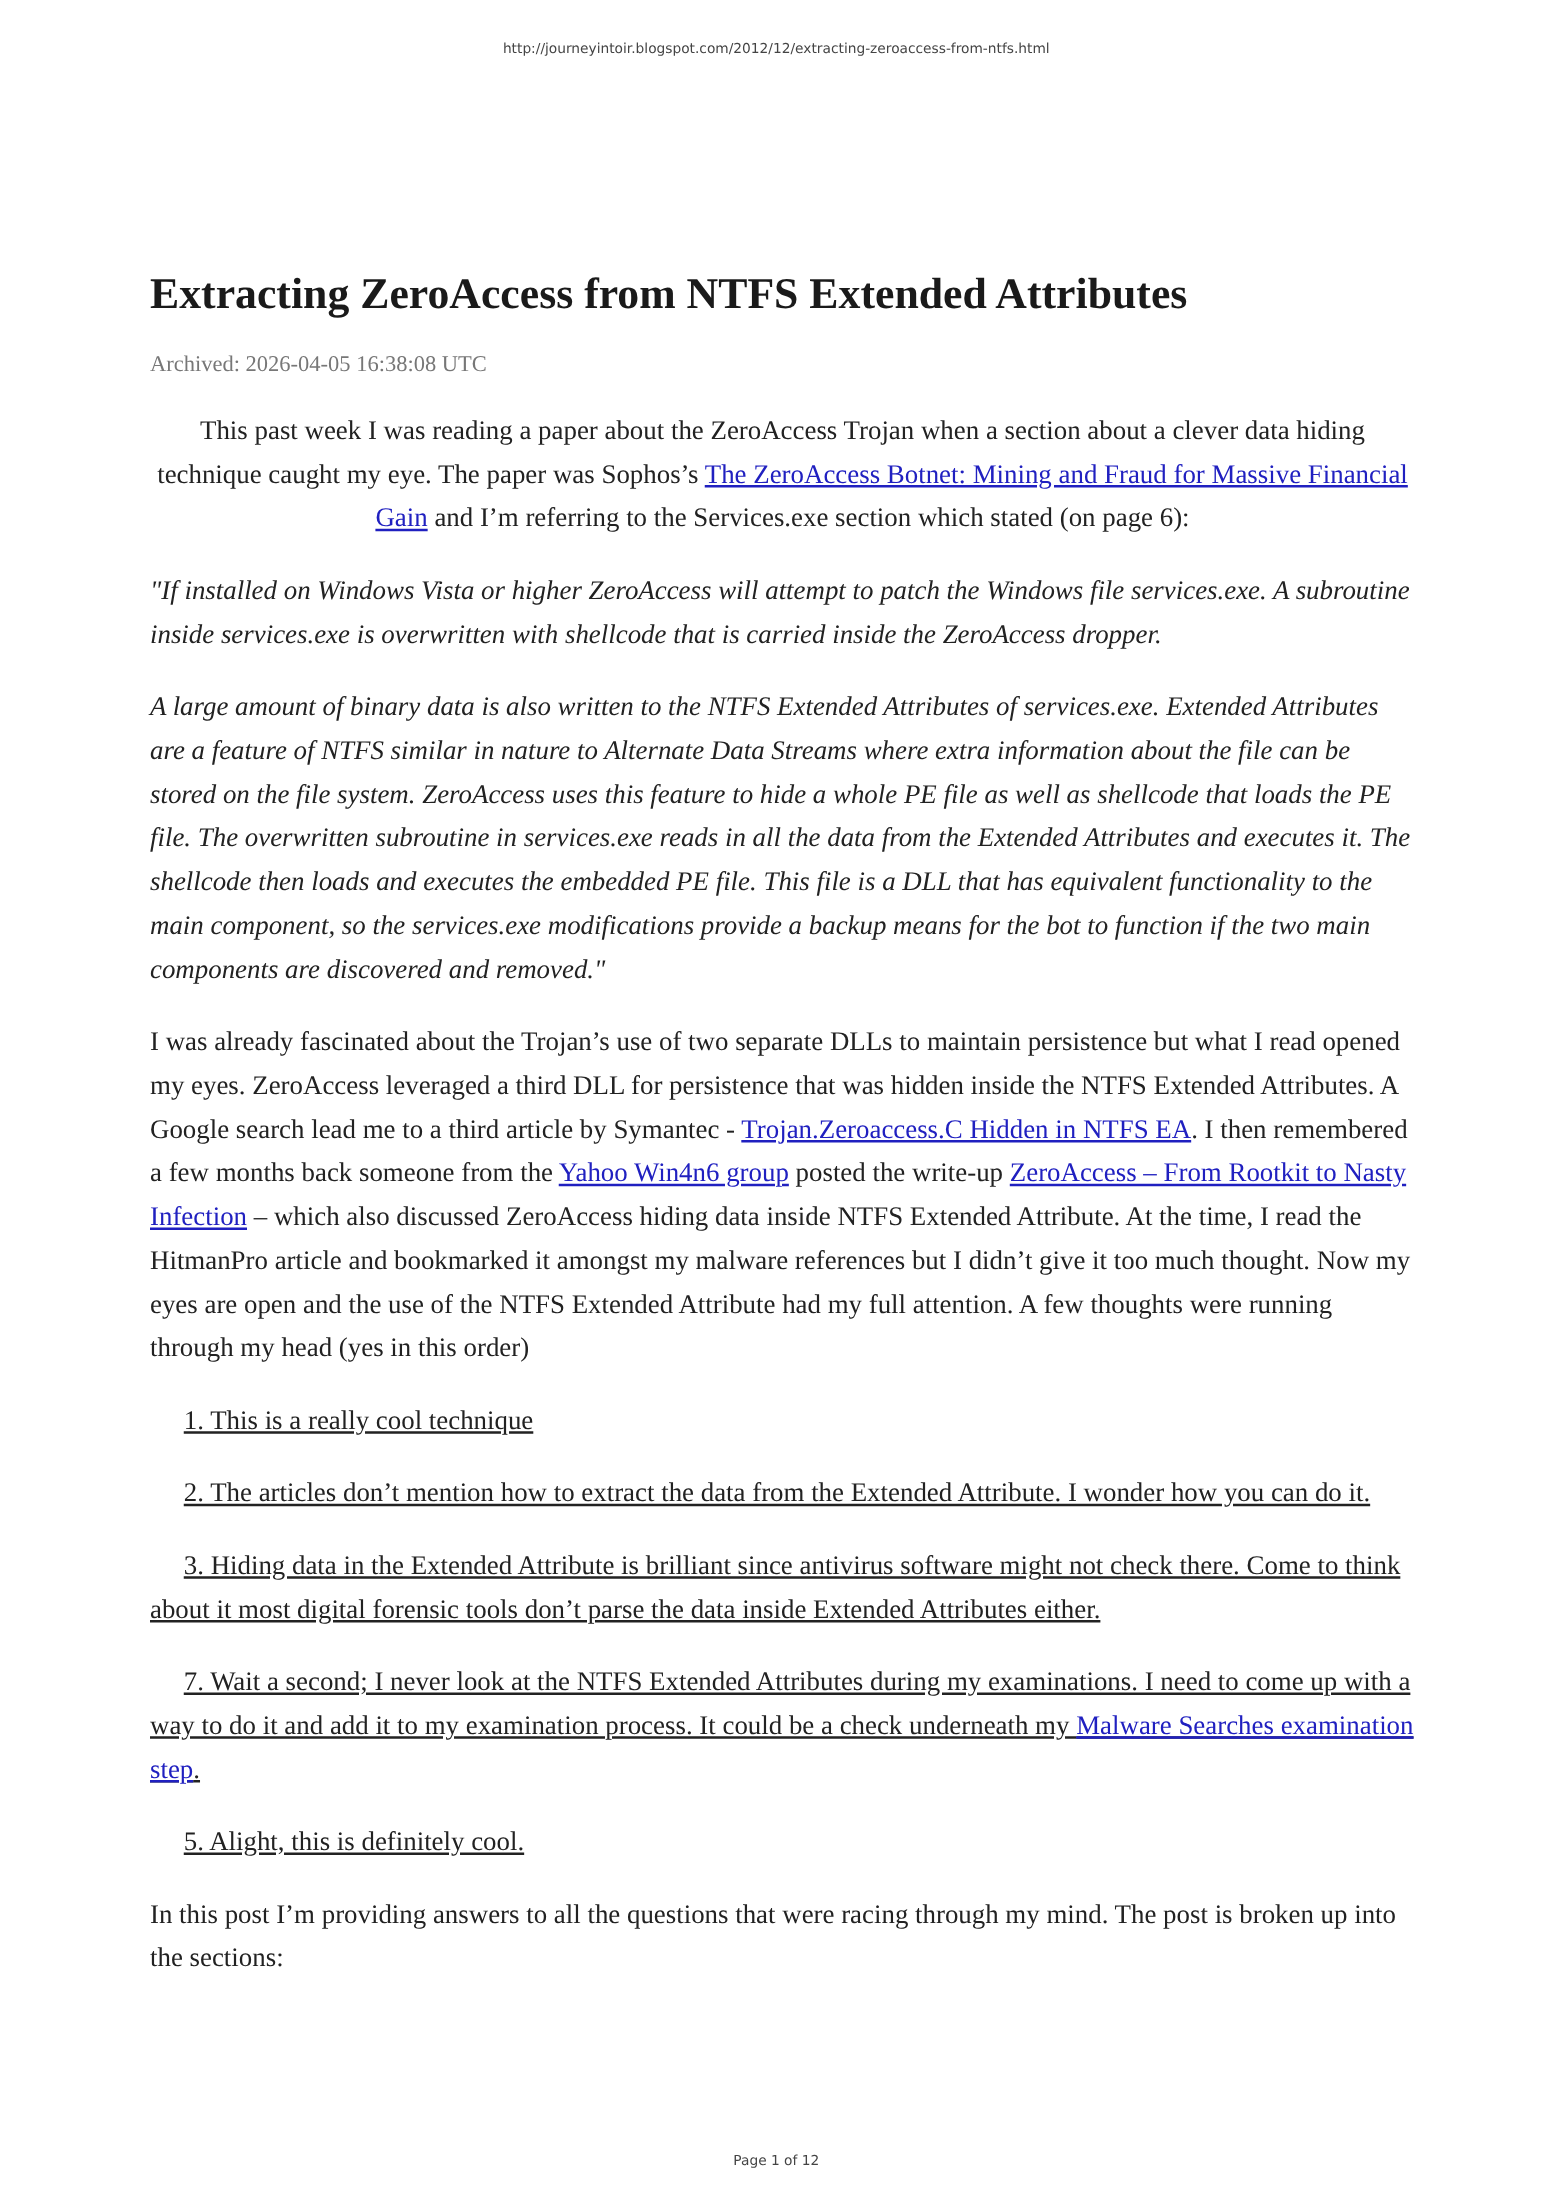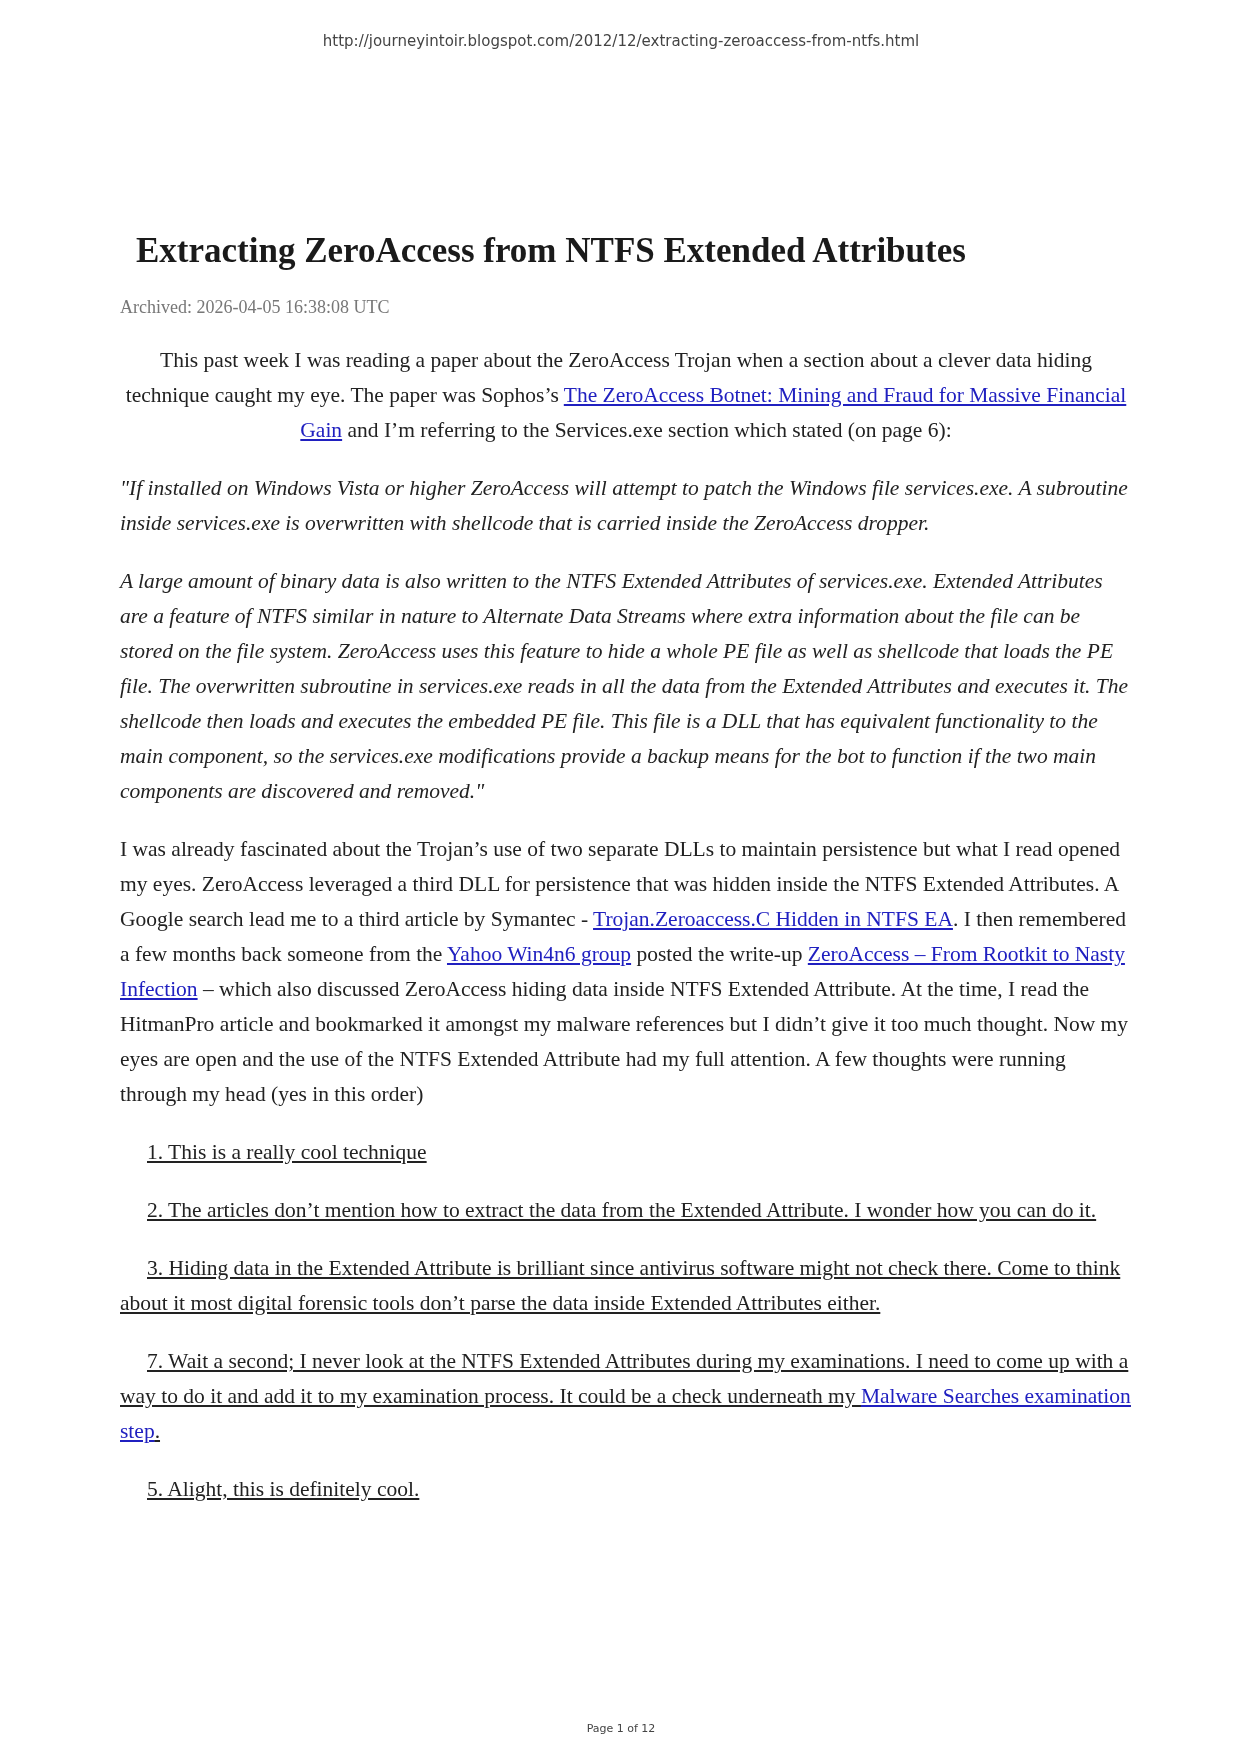--- a/index.html
+++ b/index.html
@@ -1,19 +1,19 @@
 <!DOCTYPE html>
 <html><head>
 <meta charset="utf-8">
 <style>
   html, body { margin: 0; padding: 0; background: #ffffff; }
   body { width: 1242px; height: 1756px; position: relative; overflow: hidden; font-family: "Liberation Serif", serif; color: #222222; }
-  .url-header { position: absolute; top: 32px; left: 0; width: 1242px; text-align: center; font-family: "DejaVu Sans", sans-serif; font-size: 15px; color: #444444; }
+  .url-header { position: absolute; top: 32px; left: 0; width: 1242px; text-align: center; font-family: "DejaVu Sans", sans-serif; font-size: 11px; color: #444444; }
   .content { position: absolute; top: 213px; left: 120px; width: 1012px; }
-  h1 { margin: 16px; font-family: "Liberation Serif", serif; font-weight: bold; font-size: 35px; line-height: 44px; color: #1a1a1a; }
+  h1 { margin: 0; font-family: "Liberation Serif", serif; font-weight: bold; font-size: 35px; line-height: 44px; color: #1a1a1a; }
   .byline { margin-top: 32px; font-size: 21px; line-height: 28px; color: #555555; }
   .archived { margin-top: 22px; font-size: 18px; line-height: 24px; color: #777777; }
   p { margin: 0; font-size: 21.5px; line-height: 35px; }
   p.first { margin-top: 24px; text-align: center; }
   p.gap { margin-top: 23px; }
   p.quote { font-style: italic; }
   p.item { text-indent: 27px; text-decoration: underline; }
   a { color: #1a0dab; text-decoration: underline; color: #2020c0; }
   .page-footer { position: absolute; top: 1722px; left: 0; width: 1242px; text-align: center; font-family: "DejaVu Sans", sans-serif; font-size: 11px; color: #444444; }
 </style>
@@ -32,15 +32,16 @@
   <p class="gap quote">A large amount of binary data is also written to the NTFS Extended Attributes of services.exe. Extended Attributes are a feature of NTFS similar in nature to Alternate Data Streams where extra information about the file can be stored on the file system. ZeroAccess uses this feature to hide a whole PE file as well as shellcode that loads the PE file. The overwritten subroutine in services.exe reads in all the data from the Extended Attributes and executes it. The shellcode then loads and executes the embedded PE file. This file is a DLL that has equivalent functionality to the main component, so the services.exe modifications provide a backup means for the bot to function if the two main components are discovered and removed."</p>
 
   <p class="gap"><span>I was already fascinated about the Trojan’s use of two separate DLLs to maintain persistence but what I read opened my eyes. ZeroAccess leveraged a third DLL for persistence that was hidden inside the NTFS Extended Attributes. A Google search lead me to a third article by Symantec - </span><a href="#">Trojan.Zeroaccess.C Hidden in NTFS EA</a><span>. I then remembered a few months back someone from the </span><a href="#">Yahoo Win4n6 group</a><span> posted the write-up </span><a href="#">ZeroAccess – From Rootkit to Nasty Infection</a><span> – which also discussed ZeroAccess hiding data inside NTFS Extended Attribute. At the time, I read the HitmanPro article and bookmarked it amongst my malware references but I didn’t give it too much thought. Now my eyes are open and the use of the NTFS Extended Attribute had my full attention. A few thoughts were running through my head (yes in this order)</span></p>
 
   <p class="gap item">1. This is a really cool technique</p>
   <p class="gap item">2. The articles don’t mention how to extract the data from the Extended Attribute. I wonder how you can do it.</p>
   <p class="gap item">3. Hiding data in the Extended Attribute is brilliant since antivirus software might not check there. Come to think about it most digital forensic tools don’t parse the data inside Extended Attributes either.</p>
   <p class="gap item"><span>7. Wait a second; I never look at the NTFS Extended Attributes during my examinations. I need to come up with a way to do it and add it to my examination process. It could be a check underneath my </span><a href="#">Malware Searches examination step</a><span>.</span></p>
   <p class="gap item">5. Alight, this is definitely cool.</p>
 
+  <p class="gap">In this post I’m providing answers to all the questions that were racing through my mind. The post is broken up into the sections:</p>
 </div>
 
 <div class="page-footer">Page 1 of 12</div>
 
 </body></html>

